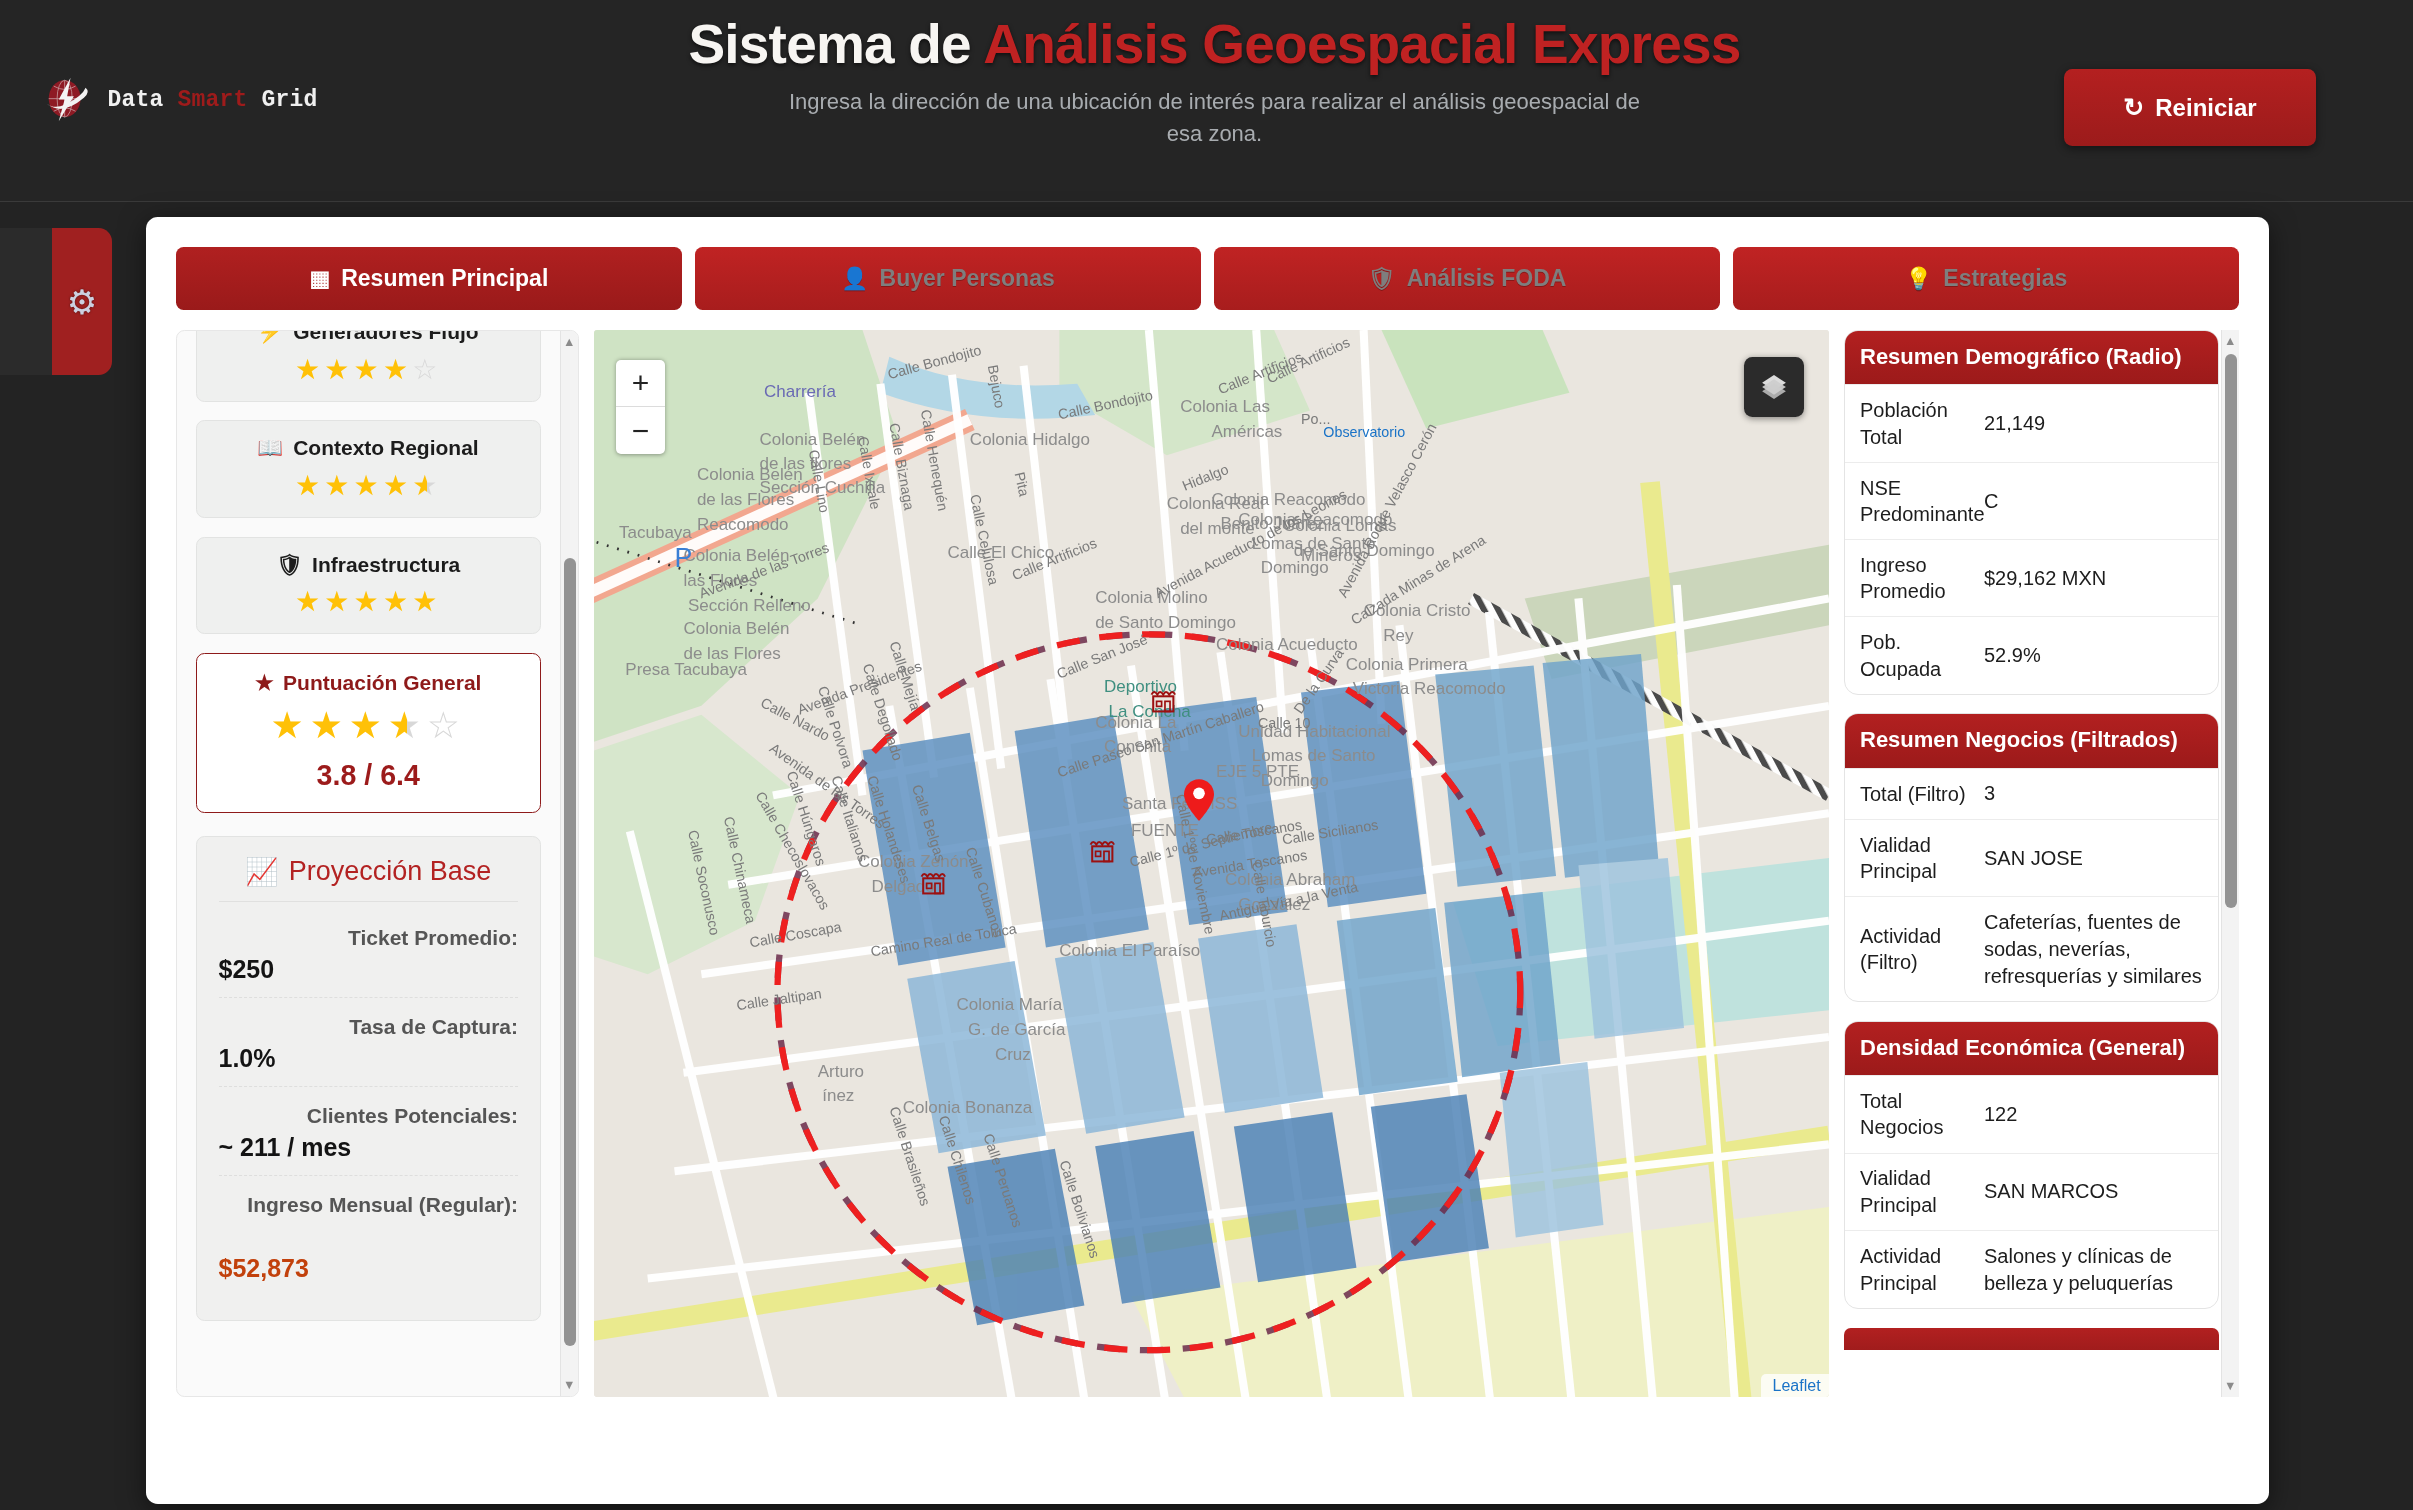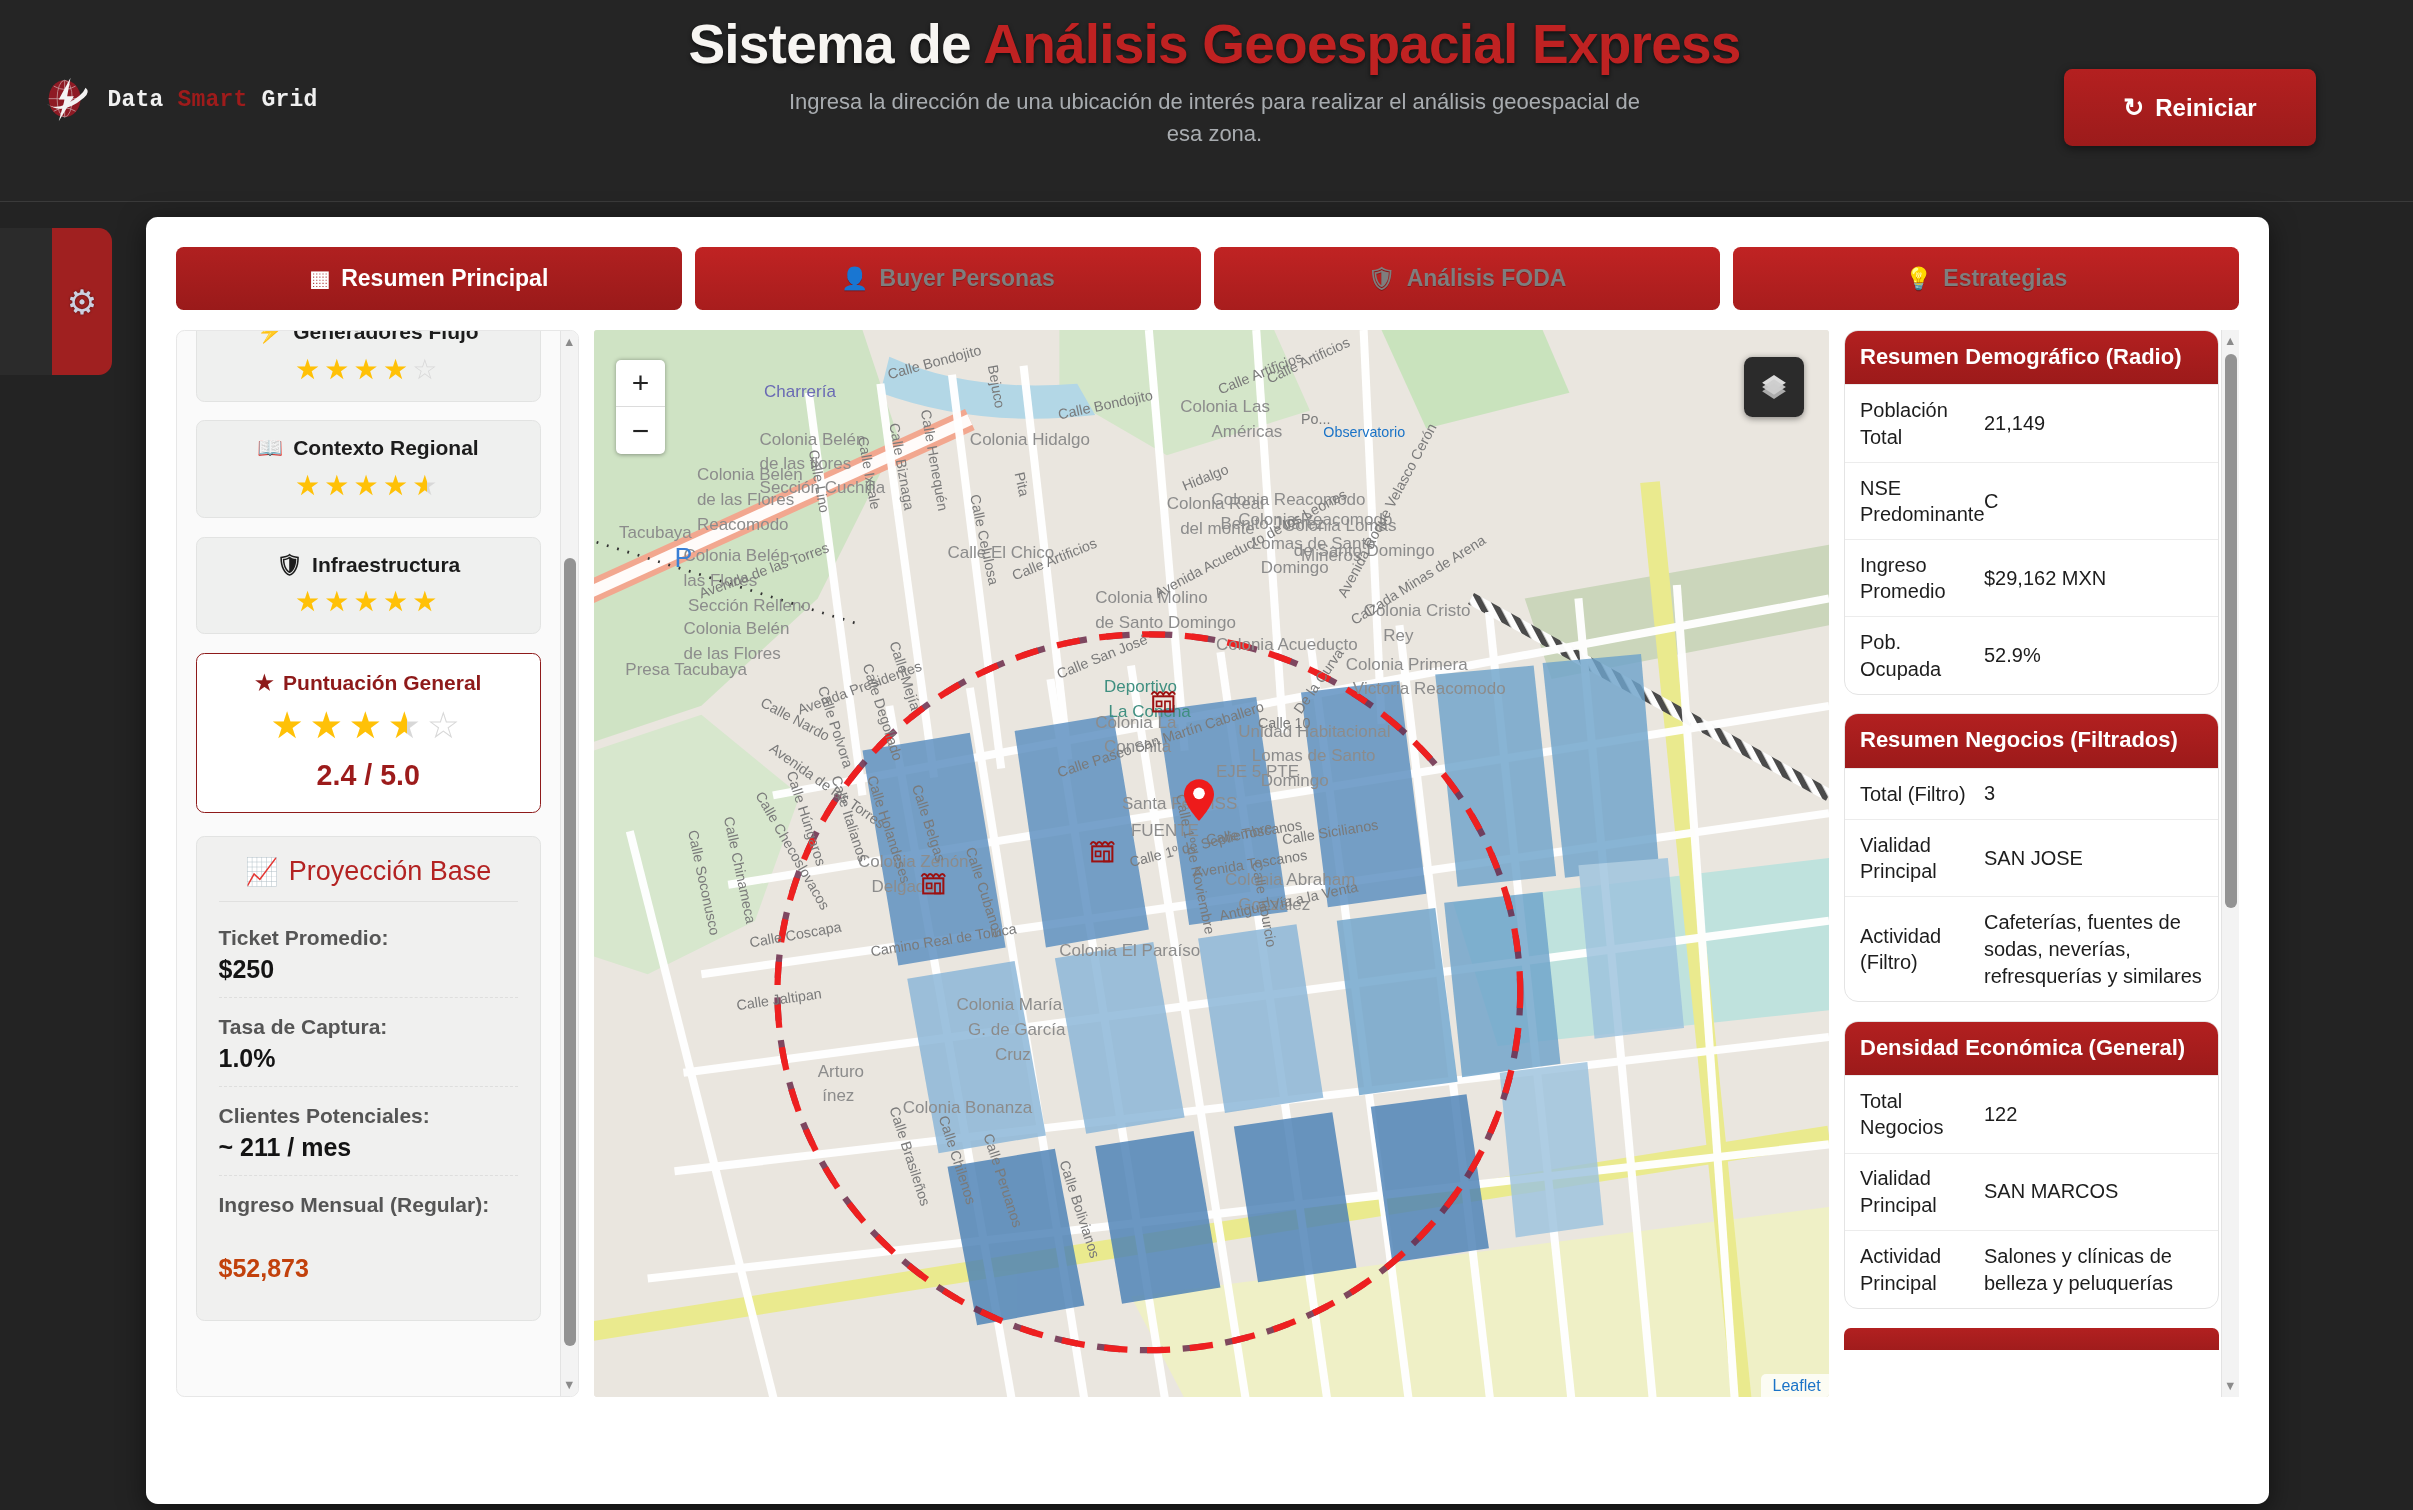--- a/index.html
+++ b/index.html
@@ -183,21 +183,21 @@
   .proj-head {
     font-size: 27px; color: #b32222;
     text-align: center;
     display: flex; align-items: center; justify-content: center; gap: 10px;
     padding-bottom: 13.4px;
     border-bottom: 0.8px solid #e0e0df;
     margin-bottom: 18.5px;
   }
   .proj-row { padding: 5px 0 13.4px; border-bottom: 0.8px dashed #dededd; margin-bottom: 11.8px; }
   .proj-row:last-child { border-bottom: none; margin-bottom: 0; }
-  .proj-label { font-size: 21px; font-weight: bold; color: #555; }
+  .proj-label { font-size: 21px; font-weight: bold; color: #555; text-align: right; }
   .proj-val { font-size: 25px; font-weight: bold; color: #141414; margin-top: 5px; }
   .proj-val.accent { color: #c2410c; margin-top: 37px; }
 
   
   .vsb {
     position: absolute; right: 0; top: 0; width: 18.5px; bottom: 0;
     background: #f3f3f3; border-left: 0.8px solid #e3e3e3;
     cursor: pointer;
   }
   .vsb .arrow-up, .vsb .arrow-dn {
@@ -371,21 +371,21 @@
           </div>
           <div class="stars">★★★★★</div>
         </div>
 
         <div class="overall-card">
           <div class="score-title">
             <span>★</span>
             <span>Puntuación General</span>
           </div>
           <div class="overall-stars">★★★<span class="half">★</span><span class="empty">☆</span></div>
-          <div class="overall-value">2.4 / 5.0</div>
+          <div class="overall-value">3.8 / 6.4</div>
         </div>
 
         <div class="proj-card">
           <div class="proj-head">
             <span>📈</span>
             <span>Proyección Base</span>
           </div>
           <div class="proj-row">
             <div class="proj-label">Ticket Promedio:</div>
             <div class="proj-val">$250</div>

